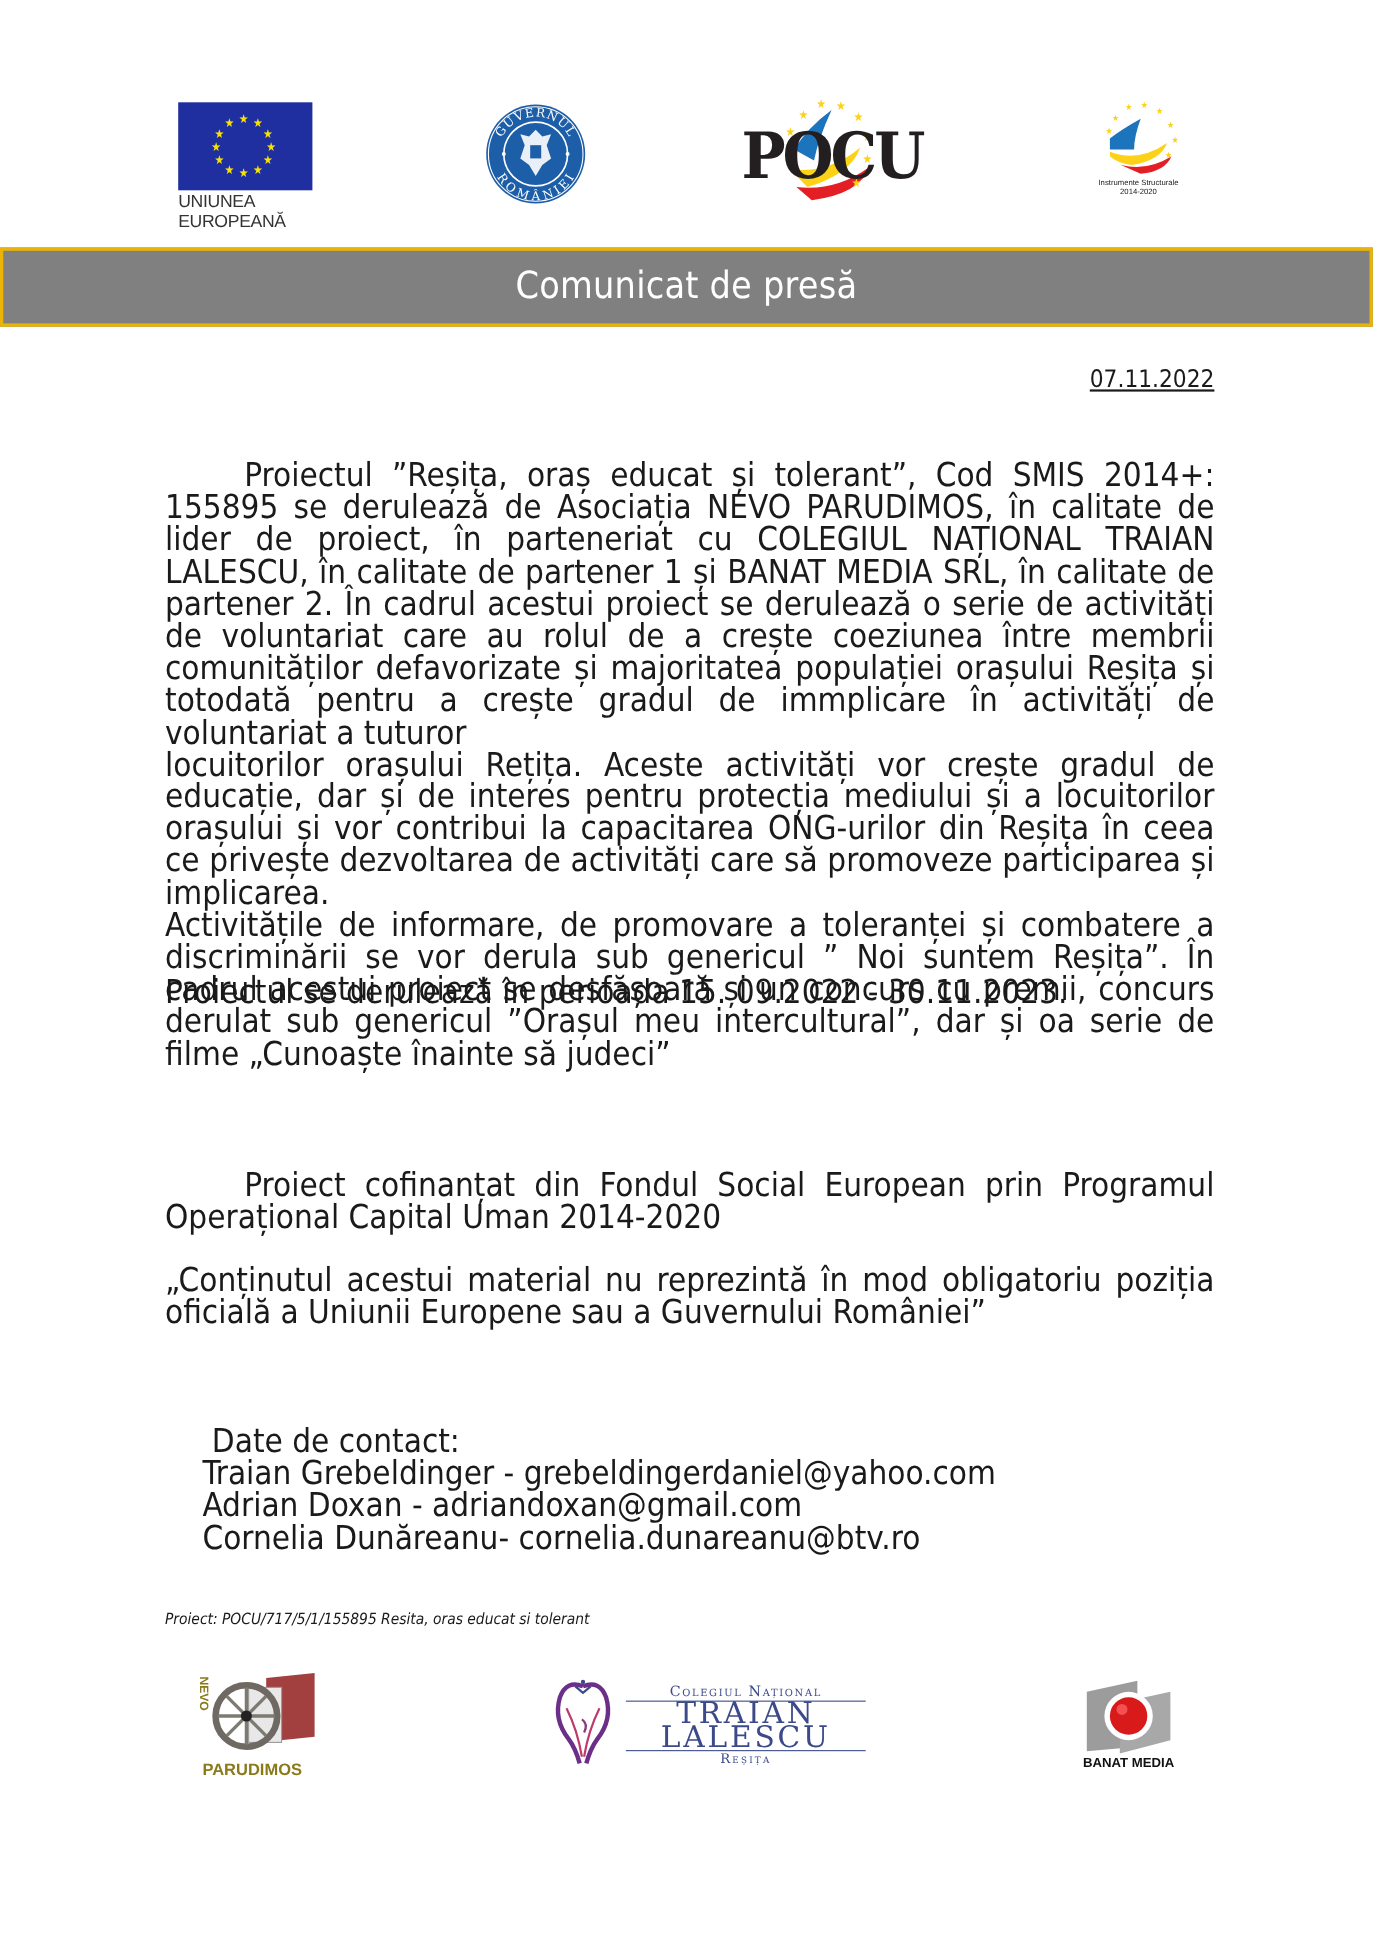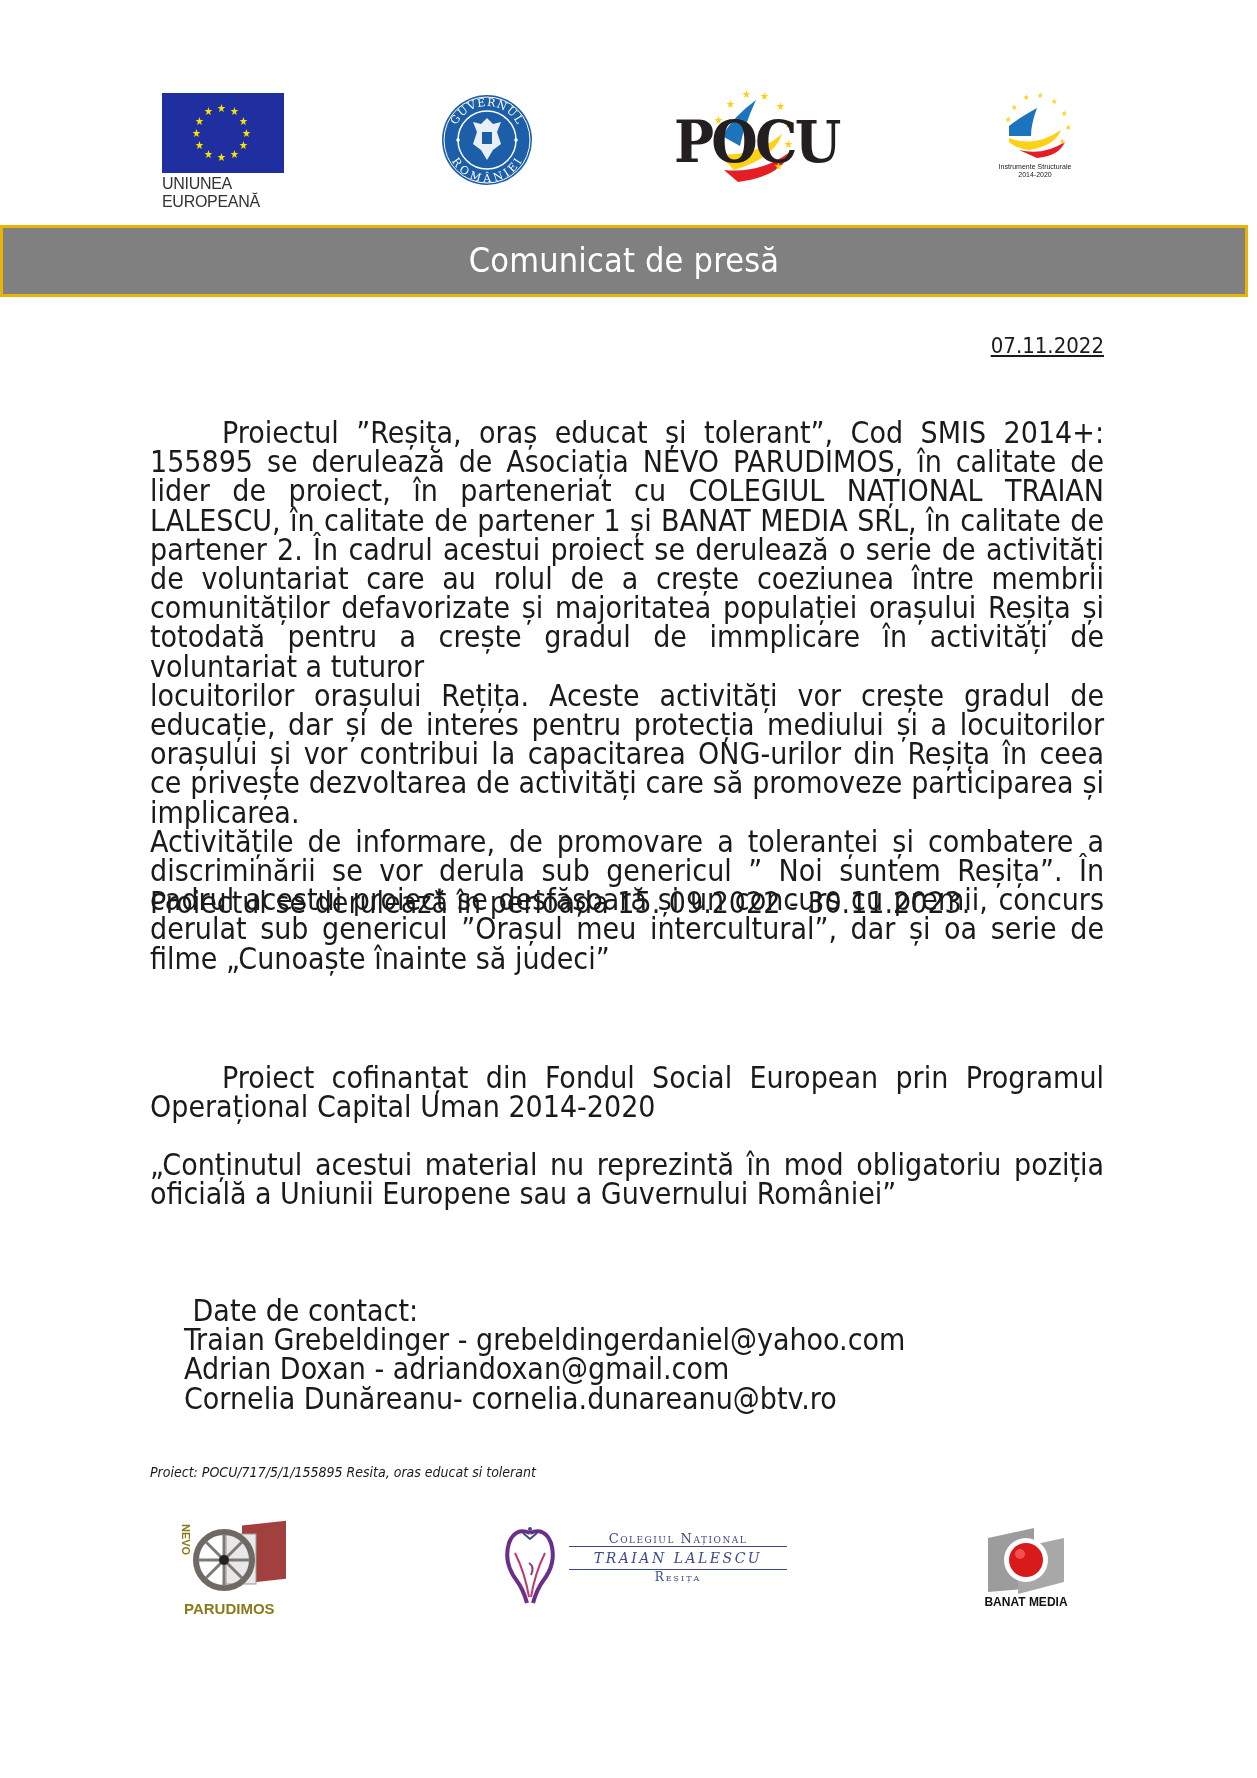--- a/index.html
+++ b/index.html
@@ -188,21 +188,21 @@
     <path d="M35 10 Q20 4 14 20 Q8 40 22 58 Q28 66 32 80" fill="none" stroke="#6b2f8a" stroke-width="4"></path>
     <path d="M35 10 Q50 4 56 20 Q62 40 48 58 Q42 66 38 80" fill="none" stroke="#6b2f8a" stroke-width="4"></path>
     <path d="M20 30 Q30 50 34 74" fill="none" stroke="#c0396b" stroke-width="2"></path>
     <path d="M50 30 Q40 50 36 74" fill="none" stroke="#c0396b" stroke-width="2"></path>
     <path d="M28 10 L35 16 L42 10" fill="none" stroke="#3c4a8a" stroke-width="2"></path>
     <circle cx="35" cy="6" r="2" fill="#3c4a8a"></circle>
     <path d="M34 40 Q40 44 36 52" fill="none" stroke="#8a3a7a" stroke-width="2"></path>
   </svg>
   <div class="tl-text">
     <div style="font-size:13px;font-variant:small-caps;letter-spacing:1.5px;margin-top:8px;">Colegiul Național</div>
-    <div style="font-size:14px;letter-spacing:2.5px;text-transform:uppercase;border-bottom:1.5px solid #3c4a8a;border-top:1.5px solid #3c4a8a;line-height:22px;margin:0 2px;font-style:italic;">Traian Lalescu</div>
+    <div style="font-size:27px;letter-spacing:2.5px;text-transform:uppercase;border-bottom:1.5px solid #3c4a8a;border-top:1.5px solid #3c4a8a;line-height:22px;margin:0 2px;">Traian Lalescu</div>
     <div style="font-size:12px;font-variant:small-caps;letter-spacing:2px;">Reșița</div>
   </div>
 </div>
 
 <div class="fl bm">
   <svg width="92" height="90" viewBox="0 0 92 90">
     <path d="M8 20 L54 10 L54 70 L8 74 Z" fill="#9c9c9c"></path>
     <path d="M38 30 L84 20 L84 64 L38 76 Z" fill="#a8a8a8"></path>
     <circle cx="46" cy="42" r="22" fill="#ffffff"></circle>
     <circle cx="46" cy="42" r="17" fill="#d81a1a"></circle>

